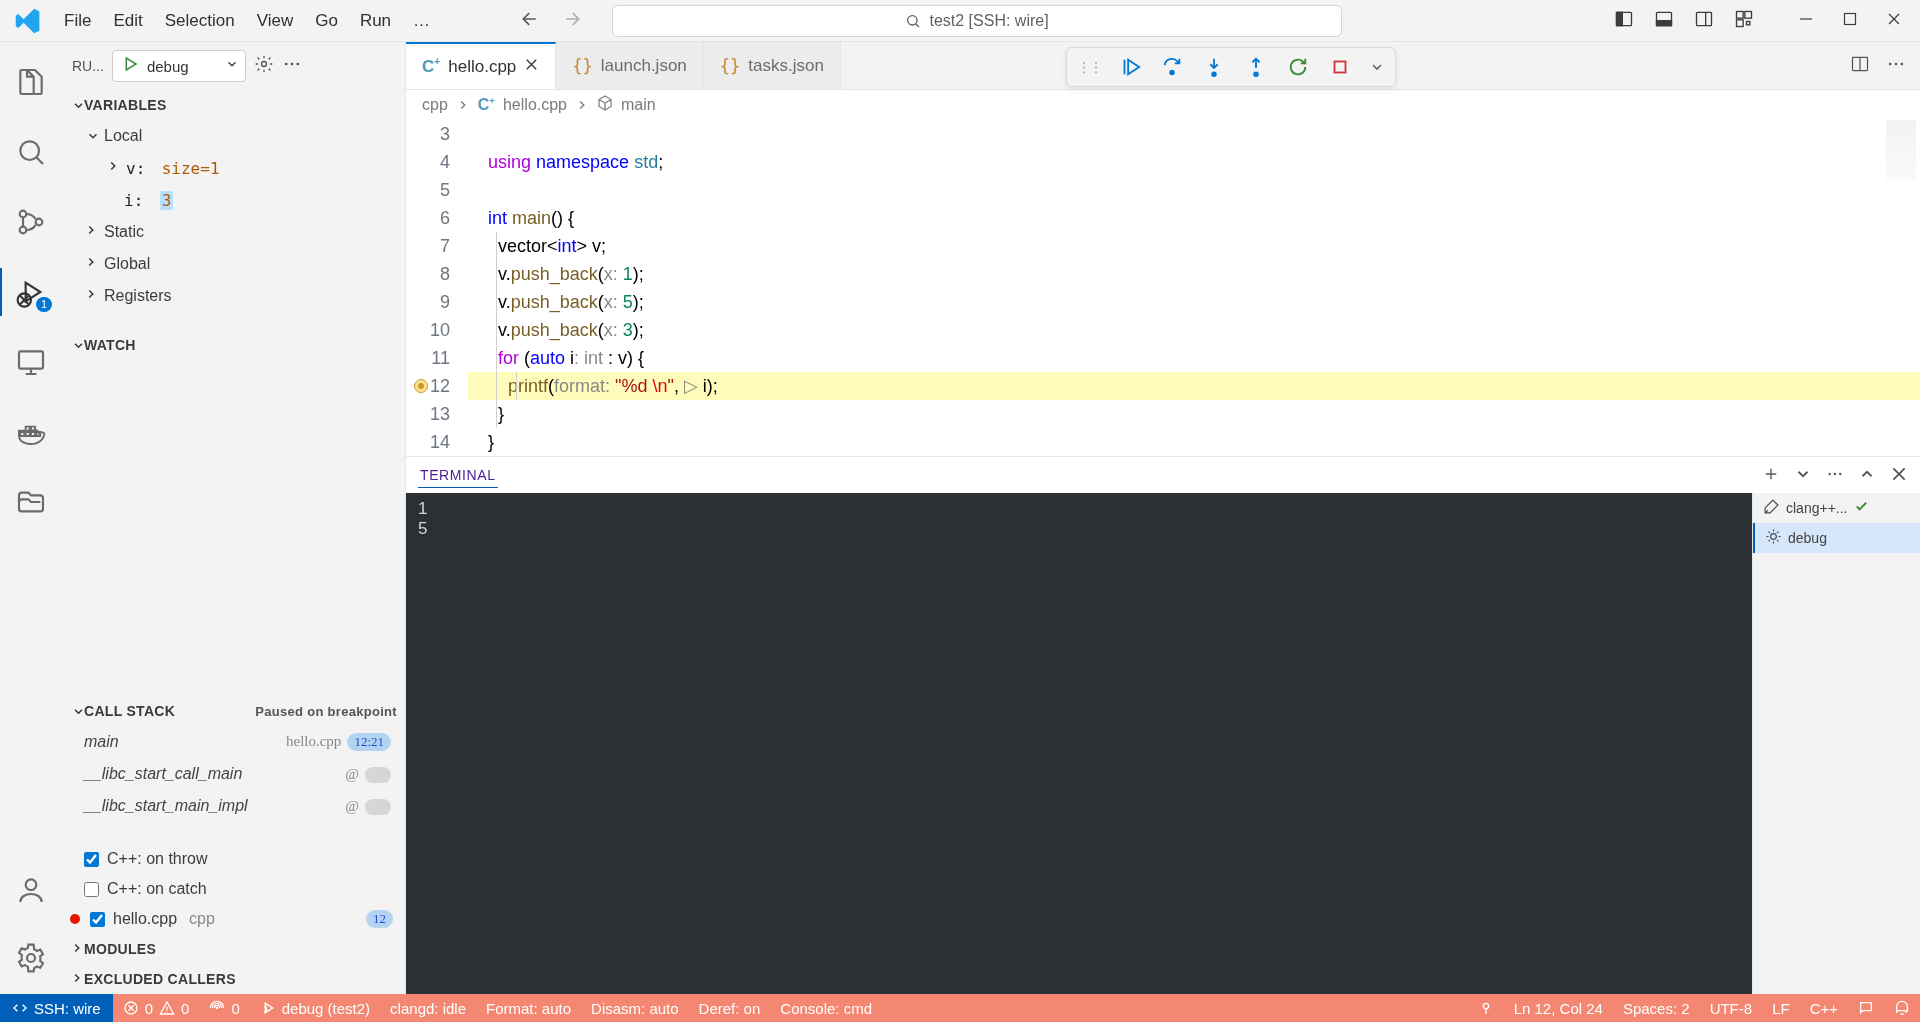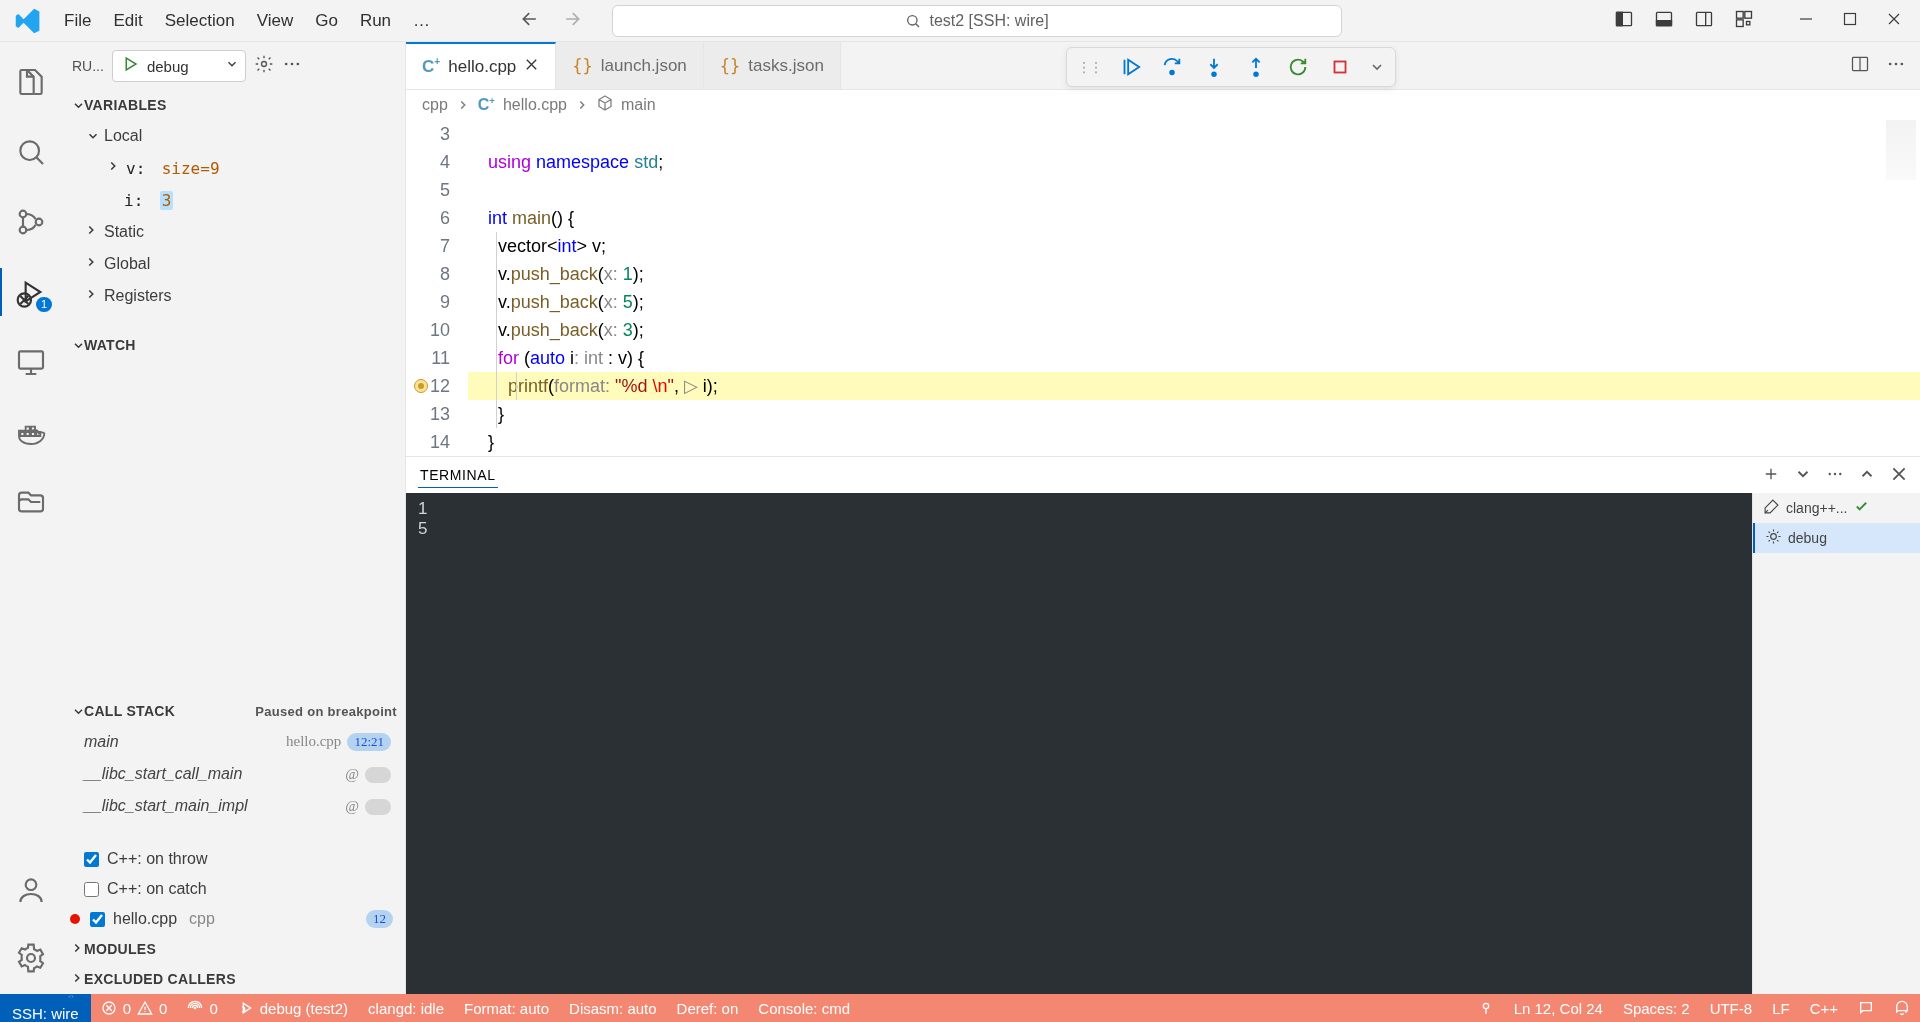--- a/index.html
+++ b/index.html
@@ -94,34 +94,34 @@
 .indentbar.i2 { left:48px; }
 .tok-kw{color:#0000ff;} .tok-ns{color:#267f99;} .tok-ctrl{color:#af00db;}
 .tok-fn{color:#795e26;} .tok-num{color:#098658;} .tok-str{color:#a31515;}
 .tok-esc{color:#ee0000;} .tok-hint{color:#888;}
 .minimap { position:absolute; right:4px; top:0; width:30px; height:60px; background:linear-gradient(#e8e8e8,#f5f5f5); opacity:.55; }
 
 
 .panel { flex:1; display:flex; flex-direction:column; border-top:1px solid #e5e5e5; background:#fff; }
 .panel-tabs { height:36px; display:flex; align-items:center; padding:0 12px; gap:18px; color:#555; font-size:14px; }
 .panel-tabs .pt-item { padding:4px 2px; letter-spacing:.6px; }
-.panel-tabs .pt-item.active { border-bottom:1.5px solid #005fb8; color:#000000; }
+.panel-tabs .pt-item.active { border-bottom:1.5px solid #005fb8; color:#4c1d95; }
 .panel-tabs .pt-right { margin-left:auto; display:flex; gap:14px; align-items:center; color:#555; }
 .panel-tabs .pt-right svg{width:18px;height:18px;}
 .panel-body { flex:1; display:flex; }
 .term { flex:1; background:#2b3035; color:#d4d4d4; font-family:Consolas,monospace; font-size:17px; padding:6px 12px; }
 .term-side { width:168px; background:#f3f3f3; border-left:1px solid #e5e5e5; font-size:14px; }
 .term-side .ts-item { display:flex; align-items:center; gap:6px; padding:5px 10px; color:#444;}
 .term-side .ts-item.active { background:#d6e7fb; border-left:2px solid #005fb8; }
 .term-side .ck svg{width:15px;height:15px;color:#388a34;}
 .term-side svg{width:17px;height:17px;}
 
 
 .statusbar { height:28px; background:#f48771; color:#fff; display:flex; align-items:center; font-size:15px; }
-.remote { background:#005fb8; height:100%; display:flex; align-items:flex-end; padding:0 12px; gap:6px;flex-direction:column; }
+.remote { background:#005fb8; height:100%; display:flex; align-items:center; padding:0 12px; gap:6px; }
 .remote svg{width:16px;height:16px;}
 .sb-item { display:flex; align-items:center; gap:6px; padding:0 10px; height:100%; }
 .sb-item svg{width:16px;height:16px;}
 .sb-right { margin-left:auto; display:flex; }
 
 .chev-r{display:inline-block} .chev-d{display:inline-block; transform:rotate(90deg);}
 </style>
 </head>
 <body>
 
@@ -283,21 +283,21 @@
         <span>VARIABLES</span>
       </div>
     <div class="sp-row">
         <span class="chev chev-d"><svg viewBox="0 0 16 16" fill="none" stroke="currentColor" stroke-width="1.8">
             <path d="M6 4l4 4-4 4"></path>
           </svg></span>
         <span>Local</span>
       </div>
     <div class="sp-row indent2"><span class="chev chev-r"><svg viewBox="0 0 16 16" width="14" height="14" fill="none" stroke="currentColor" stroke-width="1.8">
             <path d="M6 4l4 4-4 4"></path>
-          </svg></span><span class="var-name">v:</span>&nbsp;<span class="var-val">size=9</span></div>
+          </svg></span><span class="var-name">v:</span>&nbsp;<span class="var-val">size=1</span></div>
     <div class="sp-row indent3"><span class="var-name">i:</span>&nbsp;<span class="var-val var-hl">3</span></div>
     <div class="sp-row">
         <span class="chev chev-r"><svg viewBox="0 0 16 16" width="14" height="14" fill="none" stroke="currentColor" stroke-width="1.8">
             <path d="M6 4l4 4-4 4"></path>
           </svg></span>
         <span>Static</span>
       </div>
     <div class="sp-row">
         <span class="chev chev-r"><svg viewBox="0 0 16 16" width="14" height="14" fill="none" stroke="currentColor" stroke-width="1.8">
             <path d="M6 4l4 4-4 4"></path>

